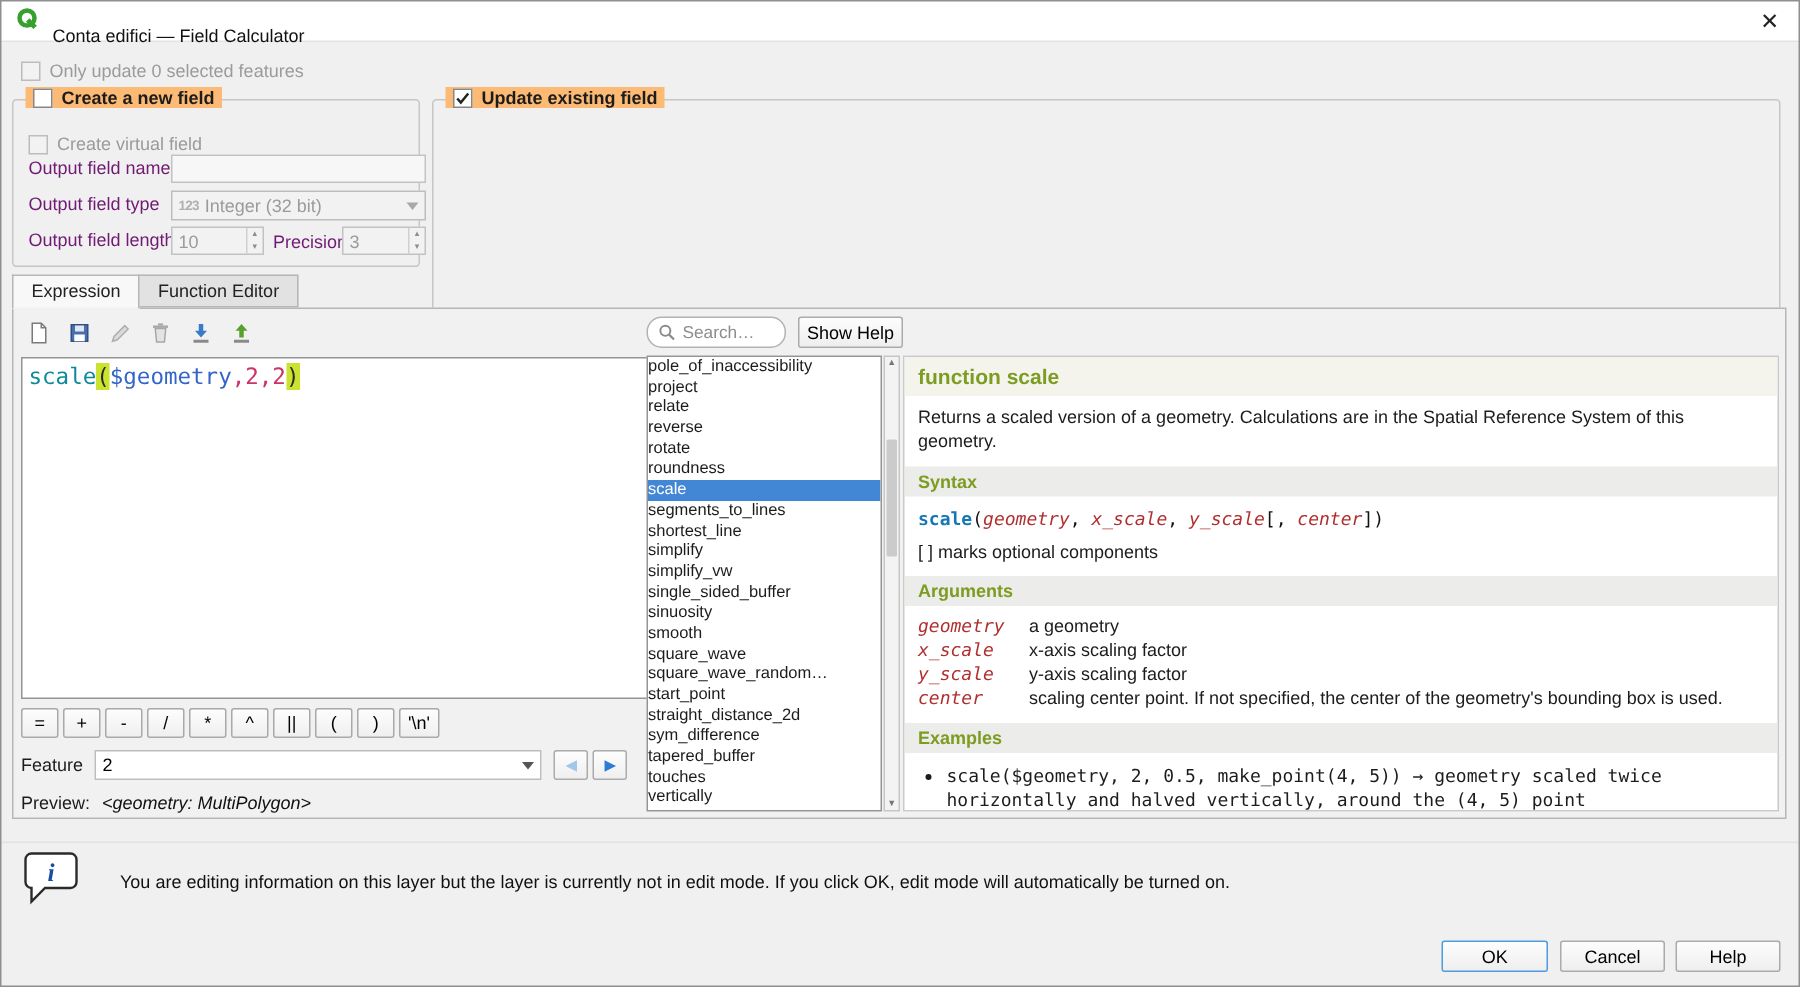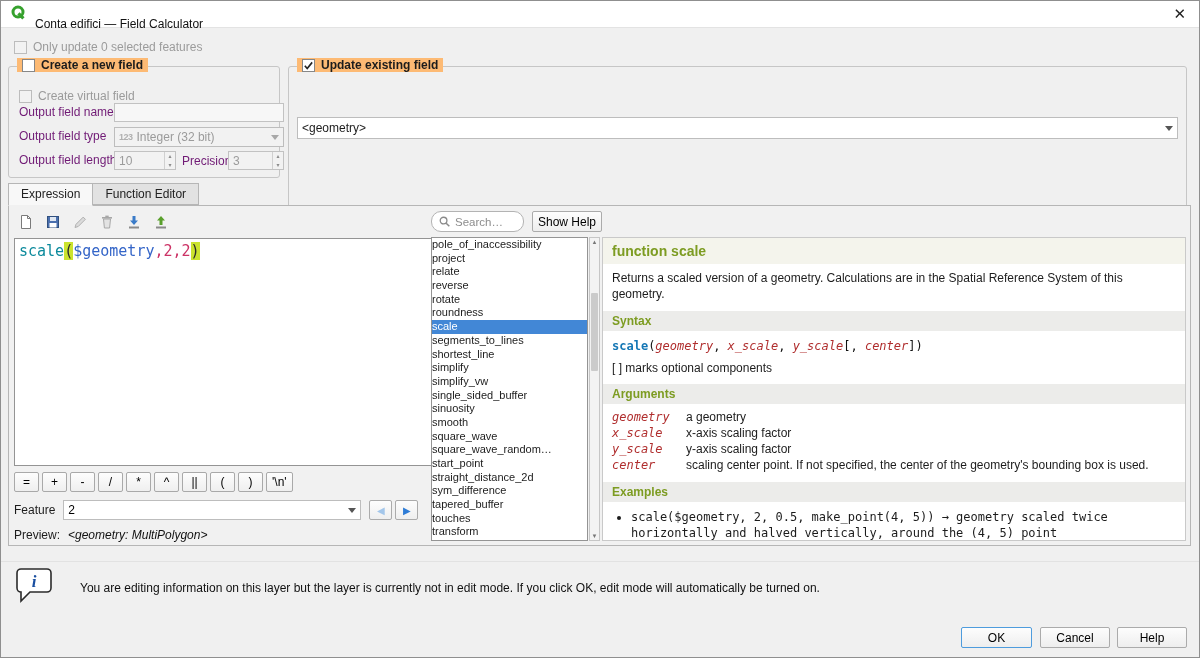--- a/index.html
+++ b/index.html
@@ -214,24 +214,20 @@
 </div>
 
 <div class="group" id="grp-upd">
   <div class="group-title">
     <span class="cbx">
       <svg width="11" height="11" viewBox="0 0 12 12">
           <path d="M2 6.2 L4.6 9.2 L10 2.6" stroke="#222" stroke-width="1.8" fill="none"></path>
         </svg>
     </span>
     <span class="bold">Update existing field</span>
-  </div>
-  <div class="combo" id="combo-existing">
-    <span>&lt;geometry&gt;</span>
-    <span class="arr"></span>
   </div>
 </div>
 
 <div class="tabbar">
   <div class="tab active">Expression</div>
   <div class="tab">Function Editor</div>
 </div>
 
 <div class="panel">
 
@@ -331,21 +327,21 @@
       <div class="fn-item">single_sided_buffer</div>
       <div class="fn-item">sinuosity</div>
       <div class="fn-item">smooth</div>
       <div class="fn-item">square_wave</div>
       <div class="fn-item">square_wave_random…</div>
       <div class="fn-item">start_point</div>
       <div class="fn-item">straight_distance_2d</div>
       <div class="fn-item">sym_difference</div>
       <div class="fn-item">tapered_buffer</div>
       <div class="fn-item">touches</div>
-      <div class="fn-item">transform</div>
+      <div class="fn-item">vertically</div>
     </div>
 
   <div class="fn-scroll">
     <span class="sc-arr up">▲</span>
     <span class="thumb"></span>
     <span class="sc-arr dn">▼</span>
   </div>
 
   <div class="help">
     <div class="help-title">function scale</div>

